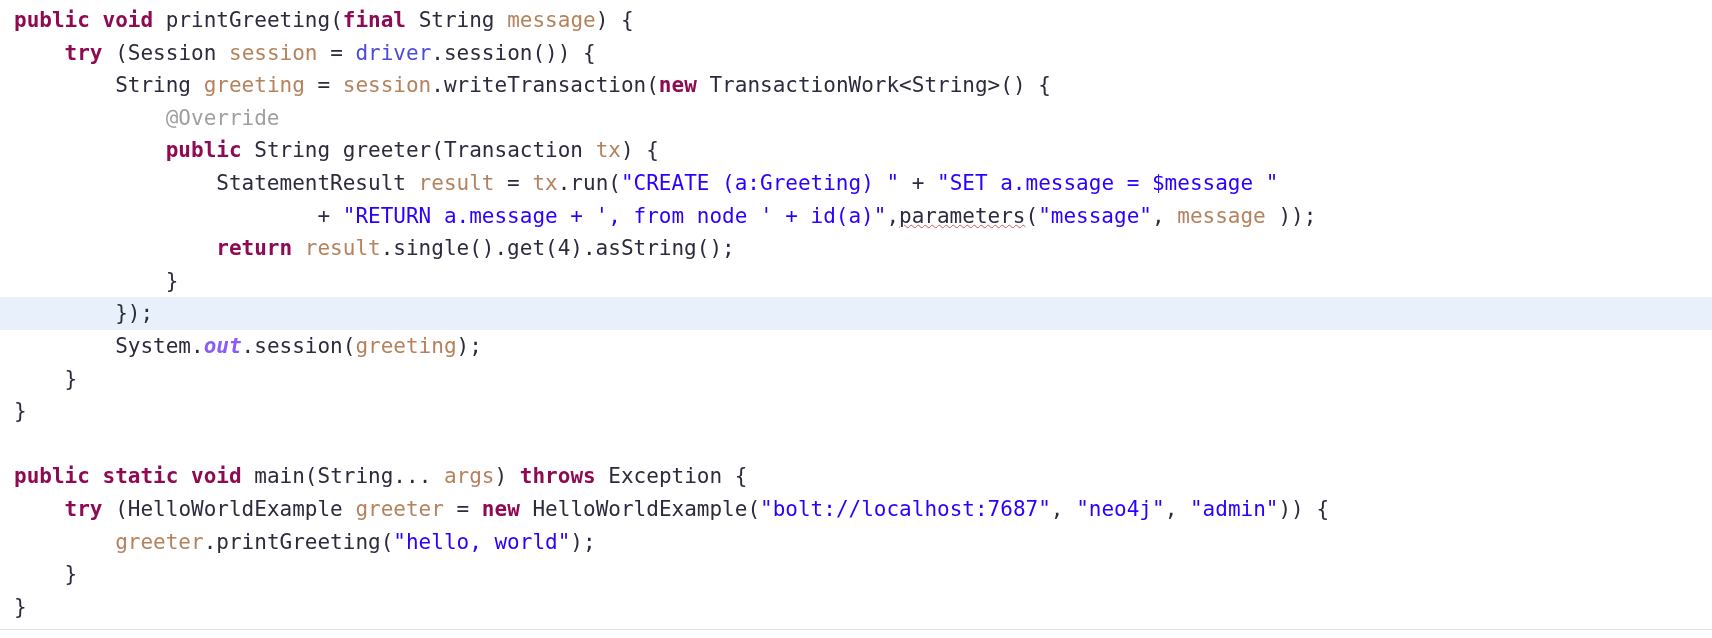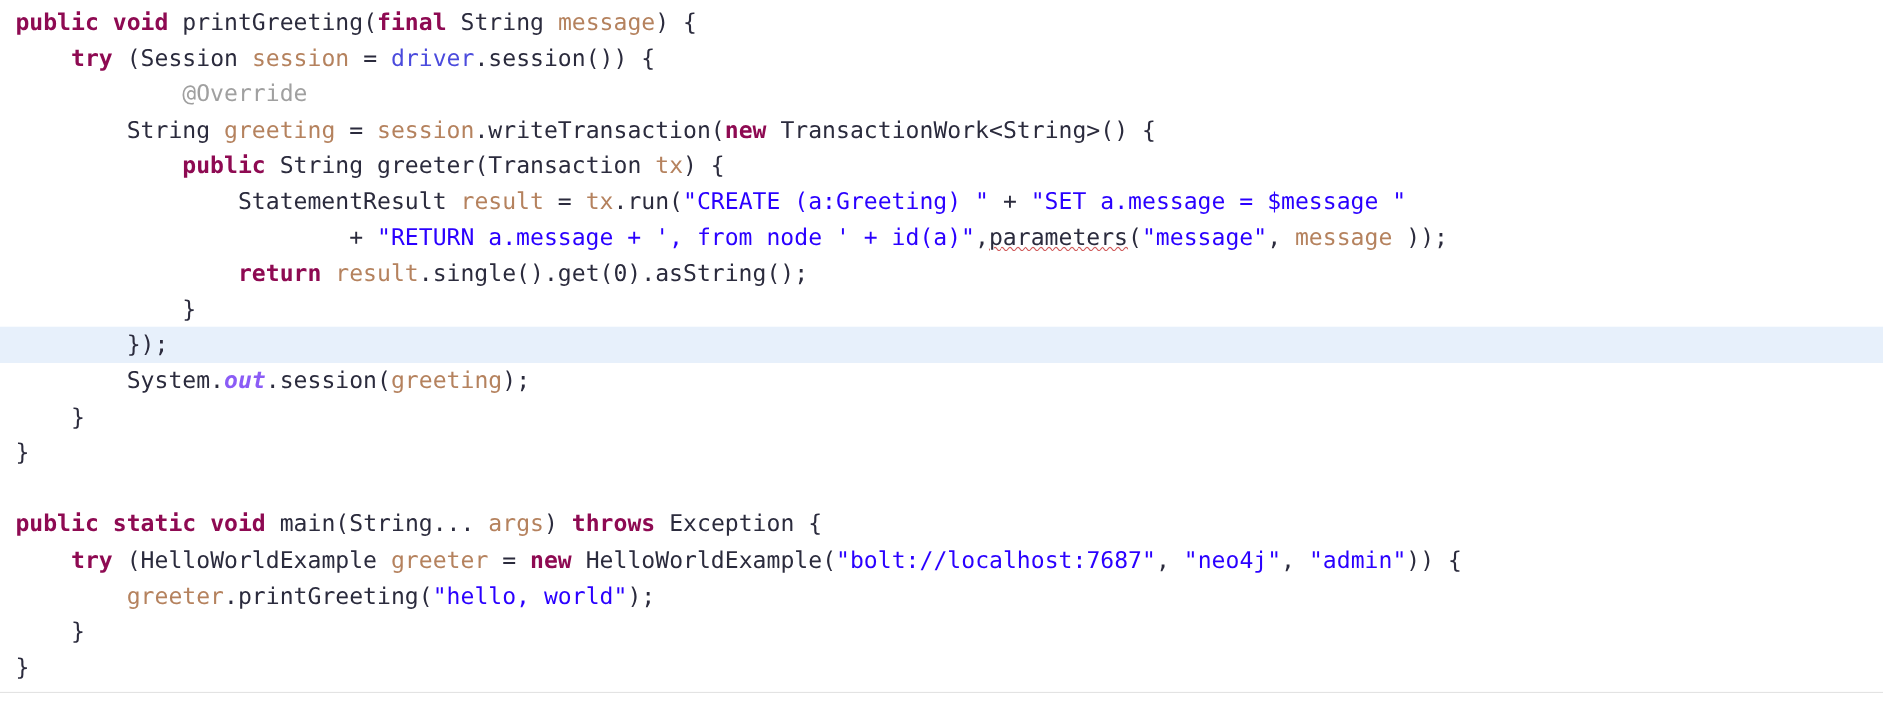--- a/index.html
+++ b/index.html
@@ -61,26 +61,26 @@
     background: #e3e3e3;
   }
 </style>
 </head>
 <body>
 
 <div id="editor">
   <div id="code-lines">
       <div class="code-line"><span class="kw">public</span><span class="plain"> </span><span class="kw">void</span><span class="plain"> </span><span class="plain">printGreeting</span><span class="punc">(</span><span class="kw">final</span><span class="plain"> </span><span class="type">String</span><span class="plain"> </span><span class="var">message</span><span class="punc">) {</span></div>
       <div class="code-line"><span>    </span><span class="kw">try</span><span class="punc"> (</span><span class="type">Session</span><span class="plain"> </span><span class="var">session</span><span class="punc"> = </span><span class="field">driver</span><span class="punc">.session()) {</span></div>
+      <div class="code-line"><span>        </span><span class="type">String</span><span class="plain"> </span><span class="var">greeting</span><span class="punc"> = </span><span class="var">session</span><span class="punc">.writeTransaction(</span><span class="kw">new</span><span class="plain"> </span><span class="type">TransactionWork&lt;String&gt;() {</span></div>
       <div class="code-line"><span>            </span><span class="anno">@Override</span></div>
-      <div class="code-line"><span>        </span><span class="type">String</span><span class="plain"> </span><span class="var">greeting</span><span class="punc"> = </span><span class="var">session</span><span class="punc">.writeTransaction(</span><span class="kw">new</span><span class="plain"> </span><span class="type">TransactionWork&lt;String&gt;() {</span></div>
       <div class="code-line"><span>            </span><span class="kw">public</span><span class="plain"> </span><span class="type">String</span><span class="plain"> </span><span class="plain">greeter</span><span class="punc">(</span><span class="type">Transaction</span><span class="plain"> </span><span class="var">tx</span><span class="punc">) {</span></div>
       <div class="code-line"><span>                </span><span class="type">StatementResult</span><span class="plain"> </span><span class="var">result</span><span class="punc"> = </span><span class="var">tx</span><span class="punc">.run(</span><span class="str">"CREATE (a:Greeting) "</span><span class="punc"> + </span><span class="str">"SET a.message = $message "</span></div>
       <div class="code-line"><span>                        </span><span class="punc">+ </span><span class="str">"RETURN a.message + ', from node ' + id(a)"</span><span class="punc">,</span><span class="plain warnunder">parameters</span><span class="punc">(</span><span class="str">"message"</span><span class="punc">, </span><span class="var">message</span><span class="punc"> ));</span></div>
-      <div class="code-line"><span>                </span><span class="kw">return</span><span class="plain"> </span><span class="var">result</span><span class="punc">.single().get(0).asString();</span></div>
+      <div class="code-line"><span>                </span><span class="kw">return</span><span class="plain"> </span><span class="var">result</span><span class="punc">.single().get(4).asString();</span></div>
       <div class="code-line"><span>            </span><span class="punc">}</span></div>
       <div class="code-line highlight"><span>        </span><span class="punc">});</span></div>
       <div class="code-line"><span>        </span><span class="type">System</span><span class="punc">.</span><span class="staticf">out</span><span class="punc">.session(</span><span class="var">greeting</span><span class="punc">);</span></div>
       <div class="code-line"><span>    </span><span class="punc">}</span></div>
       <div class="code-line"><span class="punc">}</span></div>
       <div class="code-line blank">&nbsp;</div>
       <div class="code-line"><span class="kw">public</span><span class="plain"> </span><span class="kw">static</span><span class="plain"> </span><span class="kw">void</span><span class="plain"> </span><span class="plain">main</span><span class="punc">(</span><span class="type">String</span><span class="punc">... </span><span class="var">args</span><span class="punc">) </span><span class="kw">throws</span><span class="plain"> </span><span class="type">Exception</span><span class="punc"> {</span></div>
       <div class="code-line"><span>    </span><span class="kw">try</span><span class="punc"> (</span><span class="type">HelloWorldExample</span><span class="plain"> </span><span class="var">greeter</span><span class="punc"> = </span><span class="kw">new</span><span class="plain"> </span><span class="type">HelloWorldExample</span><span class="punc">(</span><span class="str">"bolt://localhost:7687"</span><span class="punc">, </span><span class="str">"neo4j"</span><span class="punc">, </span><span class="str">"admin"</span><span class="punc">)) {</span></div>
       <div class="code-line"><span>        </span><span class="var">greeter</span><span class="punc">.printGreeting(</span><span class="str">"hello, world"</span><span class="punc">);</span></div>
       <div class="code-line"><span>    </span><span class="punc">}</span></div>

